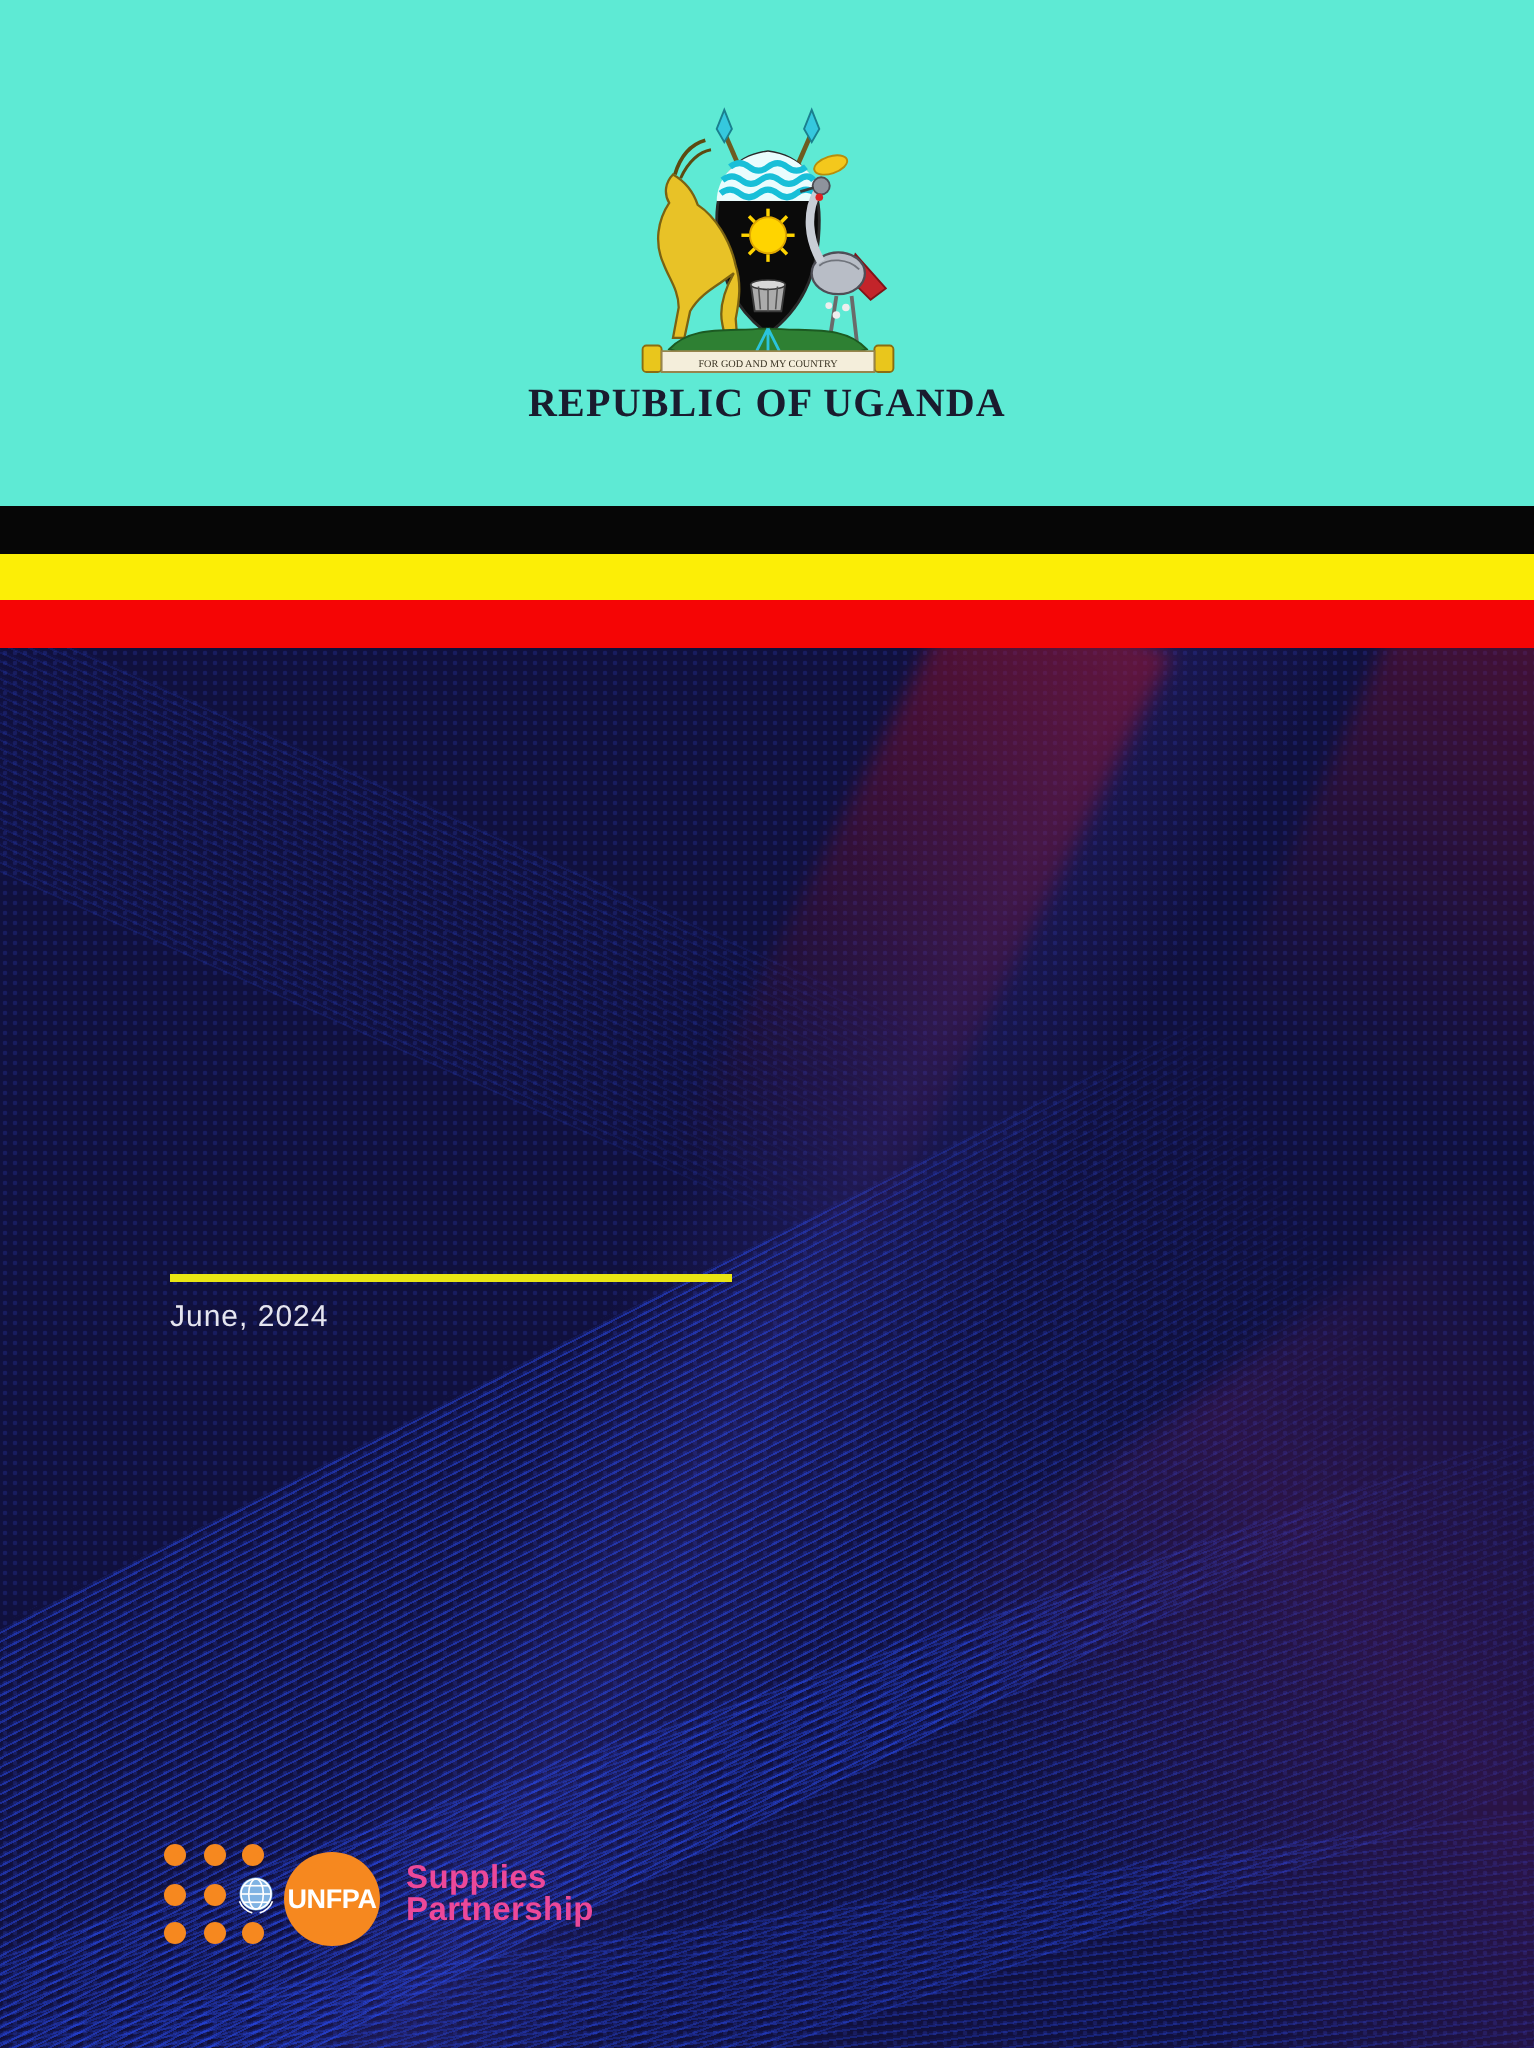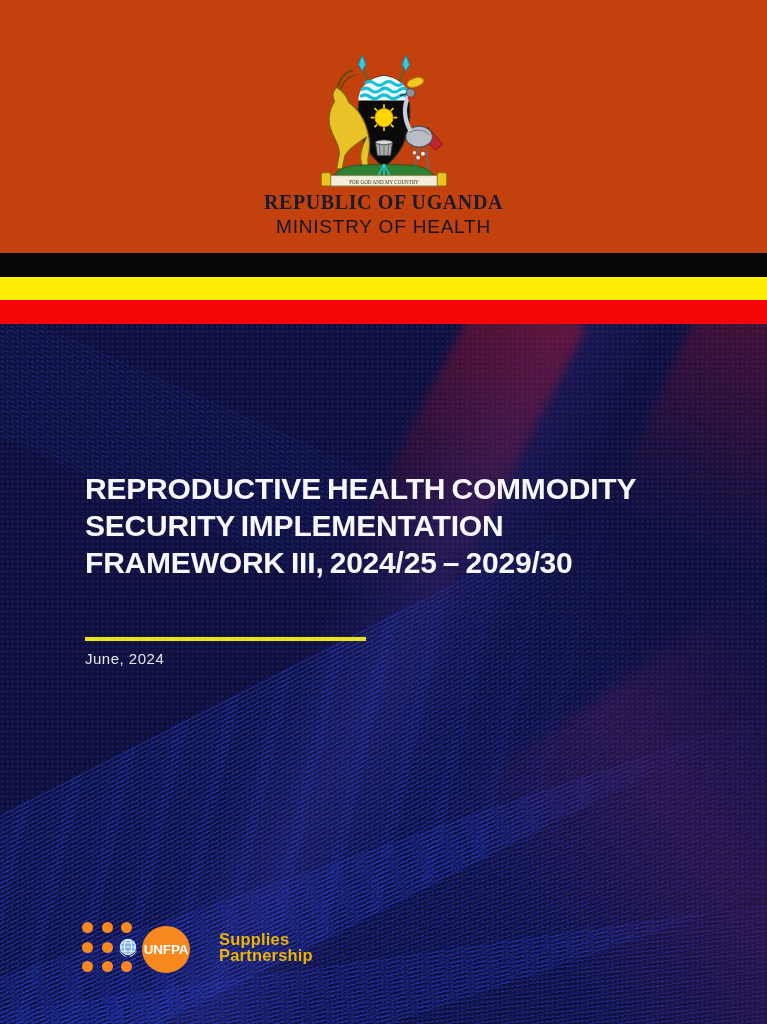--- a/index.html
+++ b/index.html
@@ -4,21 +4,21 @@
 <style>
   html,body{margin:0;padding:0;background:#ffffff;}
   .page{
     position:relative;width:767px;height:1024px;margin:0 auto;
     overflow:hidden;font-family:"Liberation Sans",sans-serif;
     background:#10103d;
   }
   
   .header{
     position:absolute;left:0;top:0;width:767px;height:253px;
-    background:#c2410c;
+    background:#5eead4;
   }
   .crest{
     position:absolute;left:50%;top:50px;transform:translateX(-50%);
     width:152px;height:140px;
   }
   .republic{
     position:absolute;left:0;top:191px;width:100%;
     text-align:center;font-family:"Liberation Serif",serif;
     font-weight:700;font-size:20px;letter-spacing:0.6px;color:#1a1b2e;
   }
@@ -96,21 +96,21 @@
   .dot{width:11px;height:11px;border-radius:50%;background:#f6881f;}
   .globe{position:absolute;left:117px;top:612px;width:22px;height:22px;z-index:4;}
   .unfpa-circle{
     position:absolute;left:142px;top:602px;width:48px;height:47px;z-index:5;
     border-radius:50%;background:#f6881f;
     display:flex;align-items:center;justify-content:center;
     color:#ffffff;font-weight:700;font-size:13.5px;letter-spacing:-0.2px;
   }
   .supplies{
     position:absolute;left:203px;top:608px;z-index:4;
-    color:#eab308;font-size:16.5px;line-height:15.5px;font-weight:700;letter-spacing:0.2px;padding-left:16px;
+    color:#ec4899;font-size:16.5px;line-height:15.5px;font-weight:700;letter-spacing:0.2px;
   }
 </style>
 </head>
 <body>
 
 <div class="page">
 
   <div class="header">
     <svg class="crest" viewBox="0 0 160 145">
 
@@ -164,43 +164,37 @@
         <circle cx="121" cy="108" r="2" fill="#eeeeee"></circle>
       <circle cx="112" cy="107" r="1.8" fill="#eeeeee"></circle>
       <path d="M80,119 L74,131 M80,119 L86,131 M80,119 L80,132" stroke="#2bc4dc" stroke-width="1.5"></path>
 
       <rect x="14" y="128" width="10" height="14" rx="2" fill="#e9c61c" stroke="#8a6d10" stroke-width="1"></rect>
       <rect x="136" y="128" width="10" height="14" rx="2" fill="#e9c61c" stroke="#8a6d10" stroke-width="1"></rect>
       <path d="M24,131 L136,131 L136,142 L24,142 Z" fill="#f4eedb" stroke="#97854d" stroke-width="1"></path>
       <text x="80" y="139.5" text-anchor="middle" font-size="5.4" fill="#3c3626" font-family="Liberation Serif, serif">FOR GOD AND MY COUNTRY</text>
     </svg>
     <div class="republic">REPUBLIC OF UGANDA</div>
-    <div class="ministry">MINISTRY OF HEALTH</div>
   </div>
 
   <div class="stripe stripe-black"></div>
   <div class="stripe stripe-yellow"></div>
   <div class="stripe stripe-red"></div>
 
   <div class="main">
     <div class="bg texture"></div>
     <div class="bg bg-diag"></div>
     <div class="bg wave wave4"></div>
     <div class="bg wave wave1"></div>
     <div class="bg wave wave2"></div>
     <div class="bg wave wave3"></div>
     <div class="bg red1"></div>
     <div class="bg red2"></div>
     <div class="bg purple1"></div>
 
-    <div class="title">
-      <div>REPRODUCTIVE HEALTH COMMODITY</div>
-      <div>SECURITY IMPLEMENTATION</div>
-      <div>FRAMEWORK III, 2024/25 – 2029/30</div>
-    </div>
     <div class="divider"></div>
     <div class="date">June, 2024</div>
 
     <div class="logo">
       <div class="dots">
         <span class="dot"></span>
         <span class="dot"></span>
         <span class="dot"></span>
         <span class="dot"></span>
         <span class="dot"></span>

